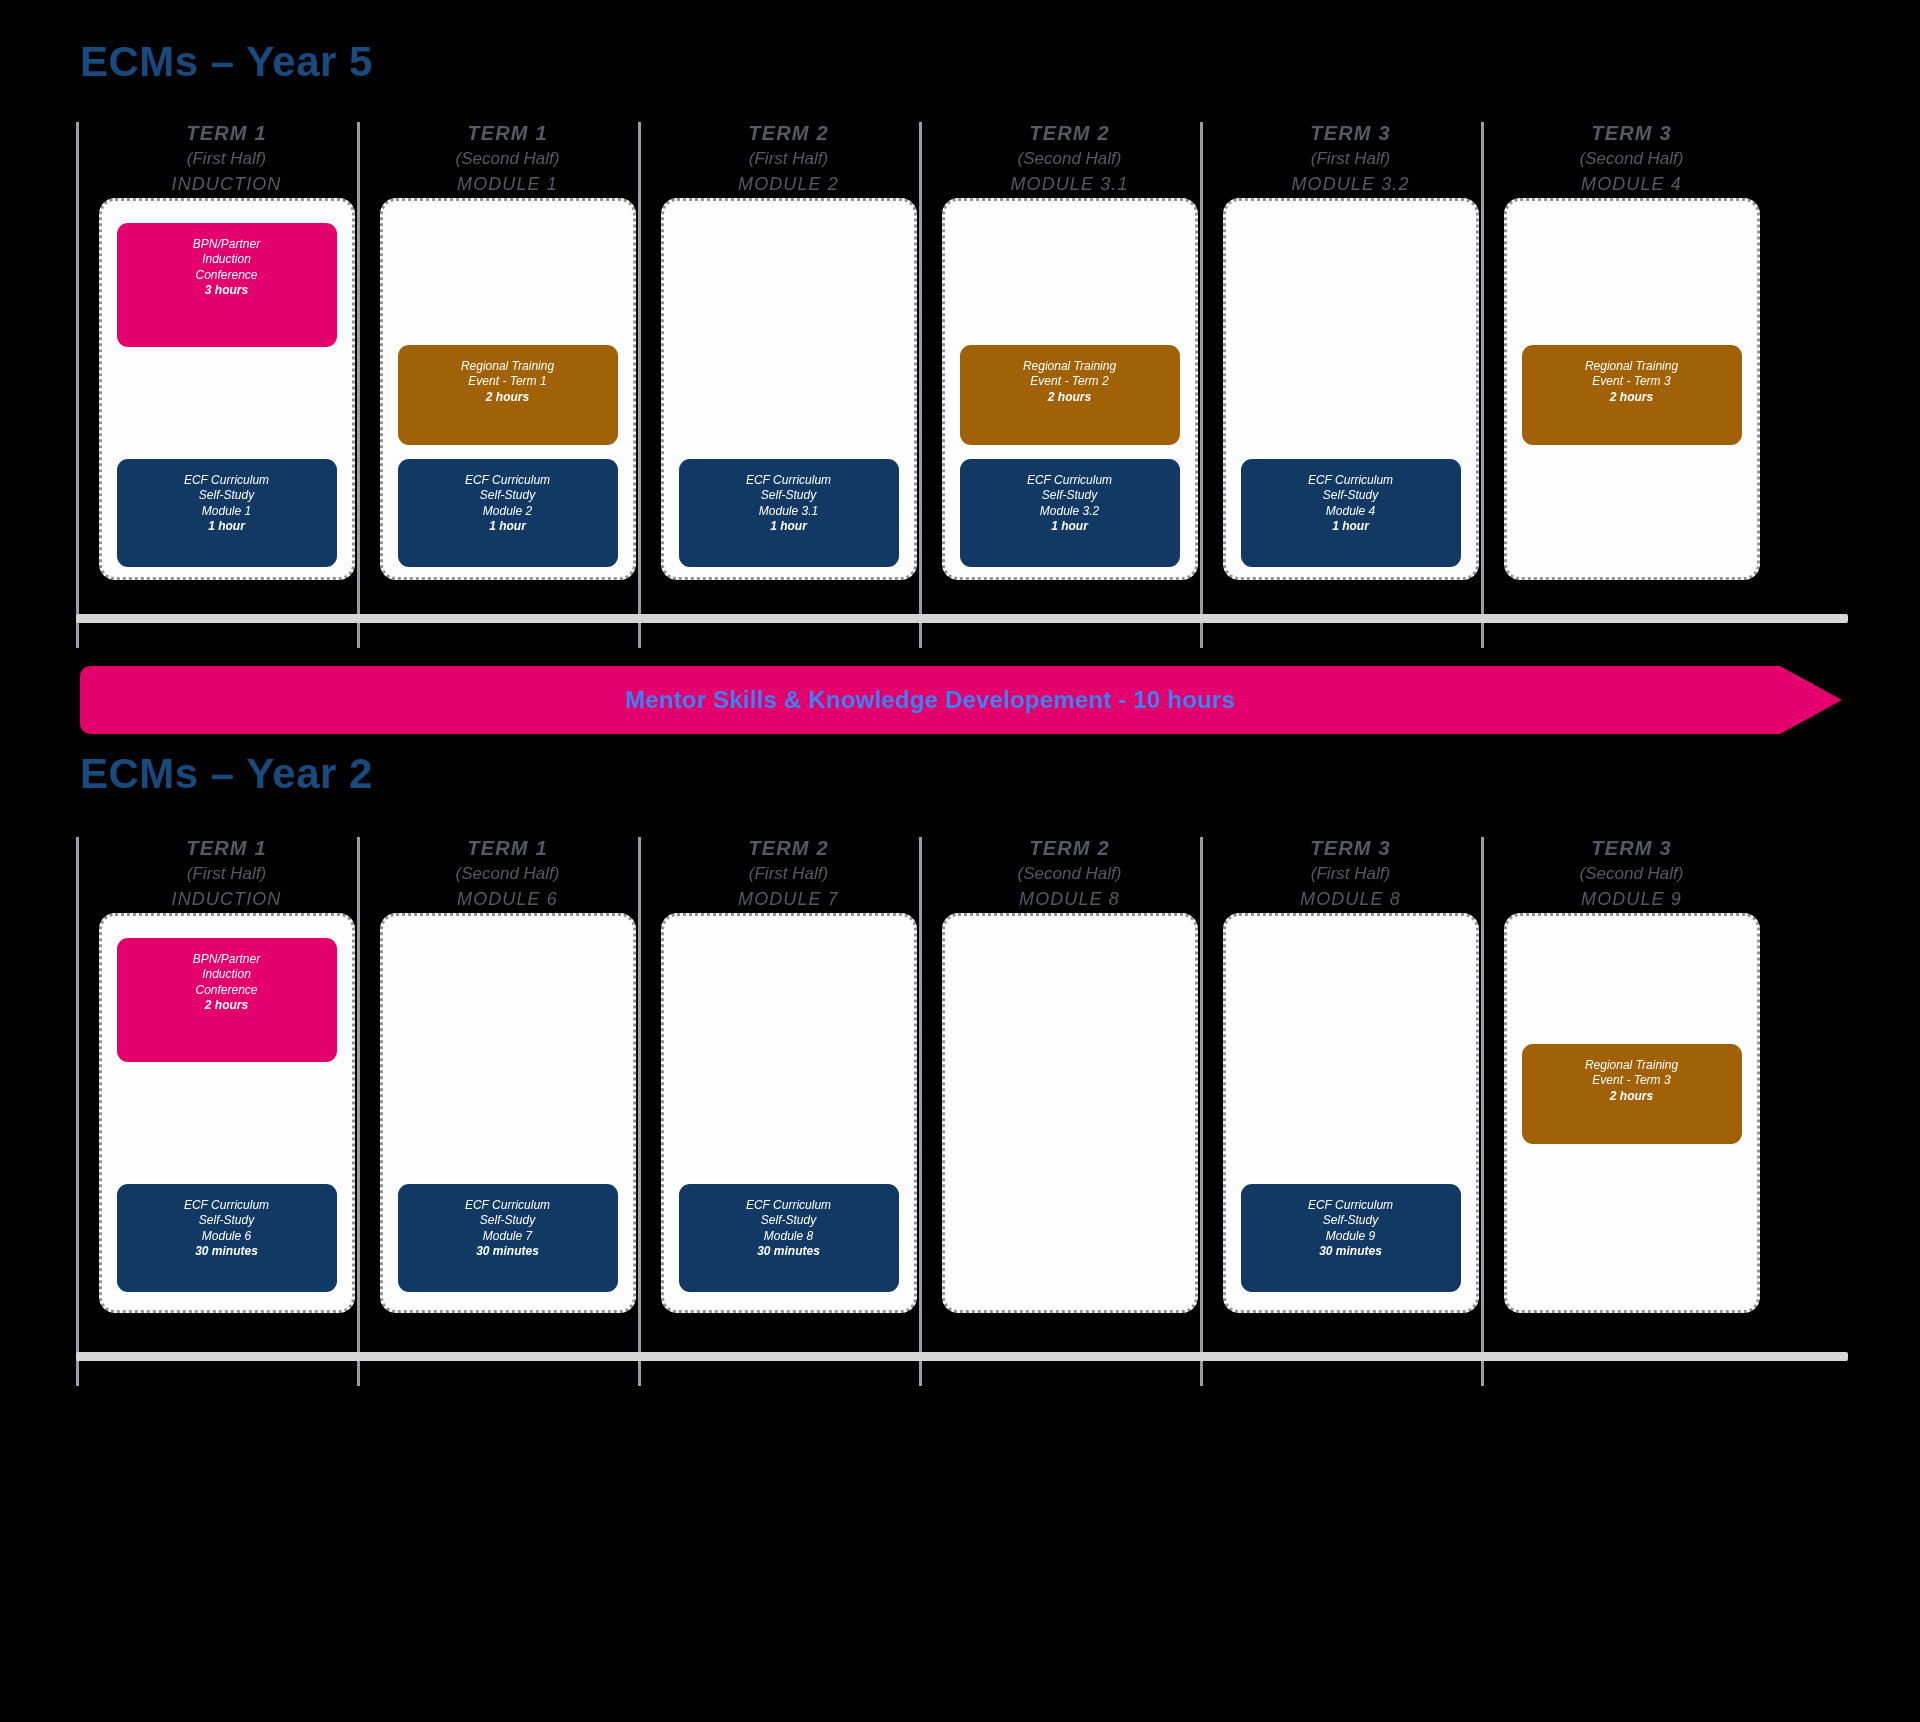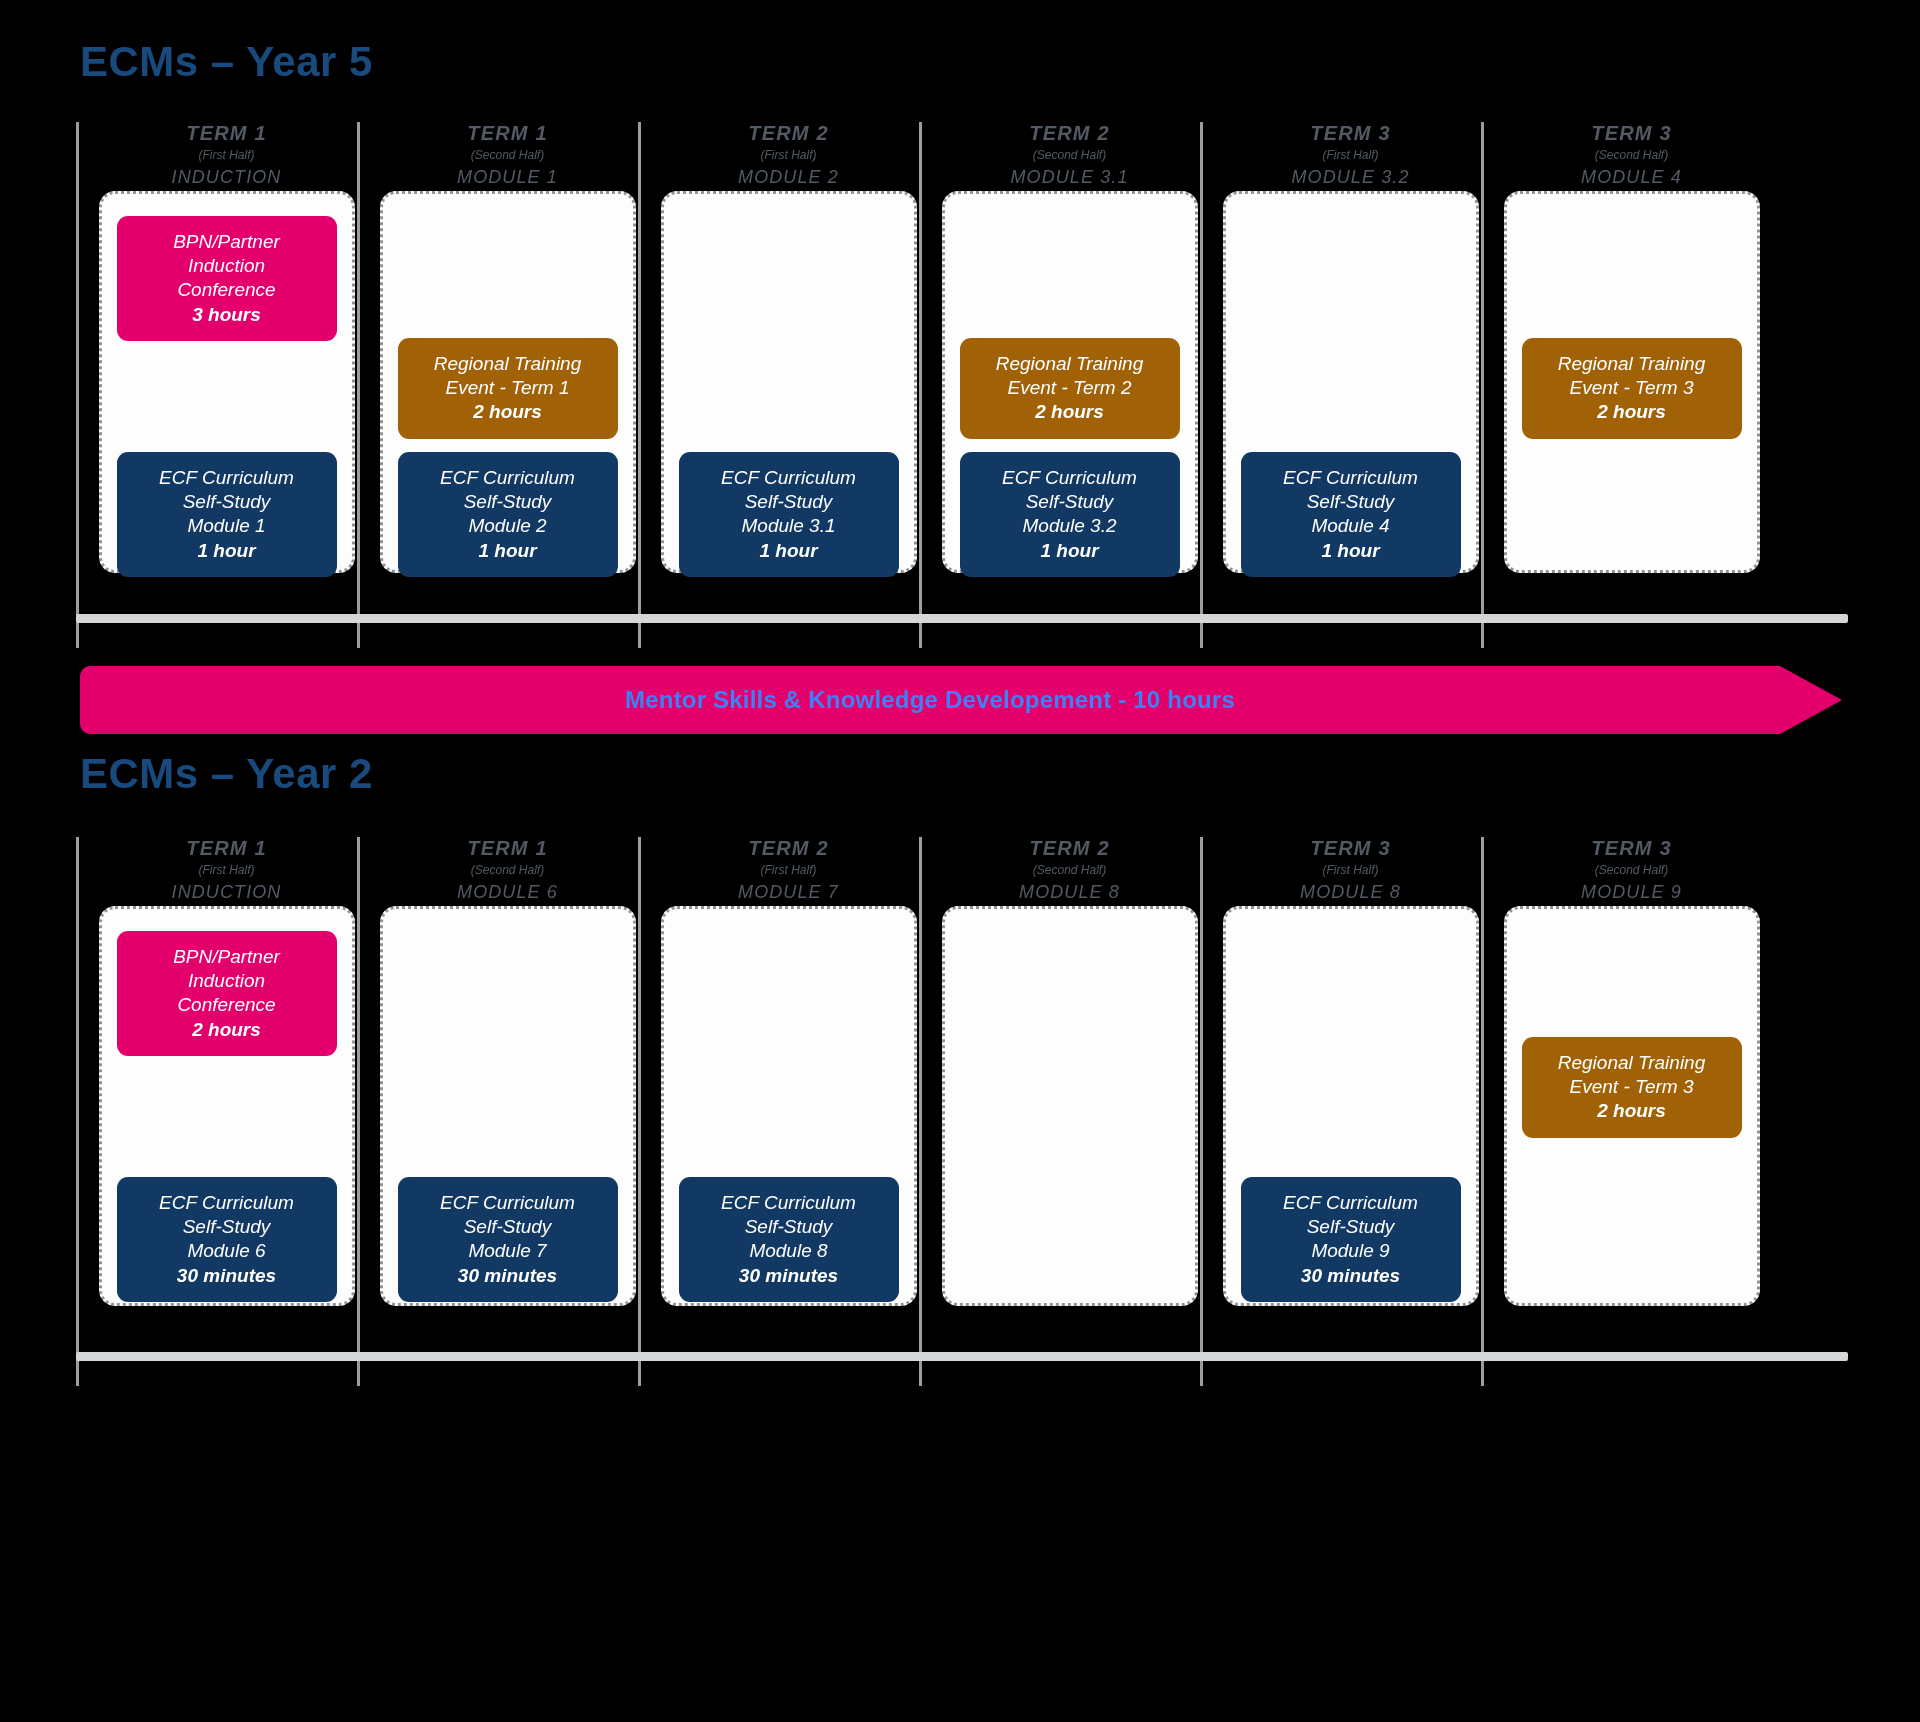--- a/index.html
+++ b/index.html
@@ -6,31 +6,31 @@
   body{width:1920px;height:1722px;position:relative;font-family:"Liberation Sans",sans-serif;overflow:hidden;}
 
   .section{position:absolute;left:0;width:1920px;}
   .sec-title{position:absolute;left:80px;font-size:42px;font-weight:700;color:#184a7e;letter-spacing:.5px;white-space:nowrap;}
 
   .grid{position:absolute;left:86px;width:1760px;display:flex;gap:0;}
   .col{width:281px;position:relative;display:flex;flex-direction:column;align-items:center;font-style:italic;}
 
   .hdr{width:100%;text-align:center;color:#535a64;}
   .hdr .term{font-size:20px;font-weight:700;letter-spacing:1.2px;line-height:1.35;}
-  .hdr .half{font-size:12px;font-weight:400;line-height:1.4;}
+  .hdr .half{font-size:17px;font-weight:400;line-height:1.4;}
   .hdr .mod{font-size:18px;font-weight:400;letter-spacing:1.1px;line-height:1.5;}
 
   .card{width:256px;background:#fdfdfd;border:3px dotted #8f9499;border-radius:16px;
         box-sizing:border-box;padding:12px 12px;display:flex;flex-direction:column;
         align-items:center;position:relative;}
   .card.y1{height:382px;}
   .card.y2{height:400px;}
 
   .chip{width:220px;border-radius:11px;color:#fff;box-sizing:border-box;
-        padding:14px 8px;text-align:center;font-size:19px;line-height:1.28;position:absolute;left:50%;transform:translateX(-50%);}
+        padding:14px 8px;text-align:center;font-size:12px;line-height:1.28;position:absolute;left:50%;transform:translateX(-50%);}
   .chip b{font-weight:700;display:block;}
   .chip .ln{display:block;font-weight:400;}
   .chip.pink{background:#e4006c;}
   .chip.maroon{background:#a16207;}
   .chip.navy{background:#123963;}
 
   .axis{position:absolute;left:76px;width:1772px;height:9px;background:#d5d6d8;border-radius:2px;}
 
   .vsep{position:absolute;width:3px;background:#9a9da1;}
 

